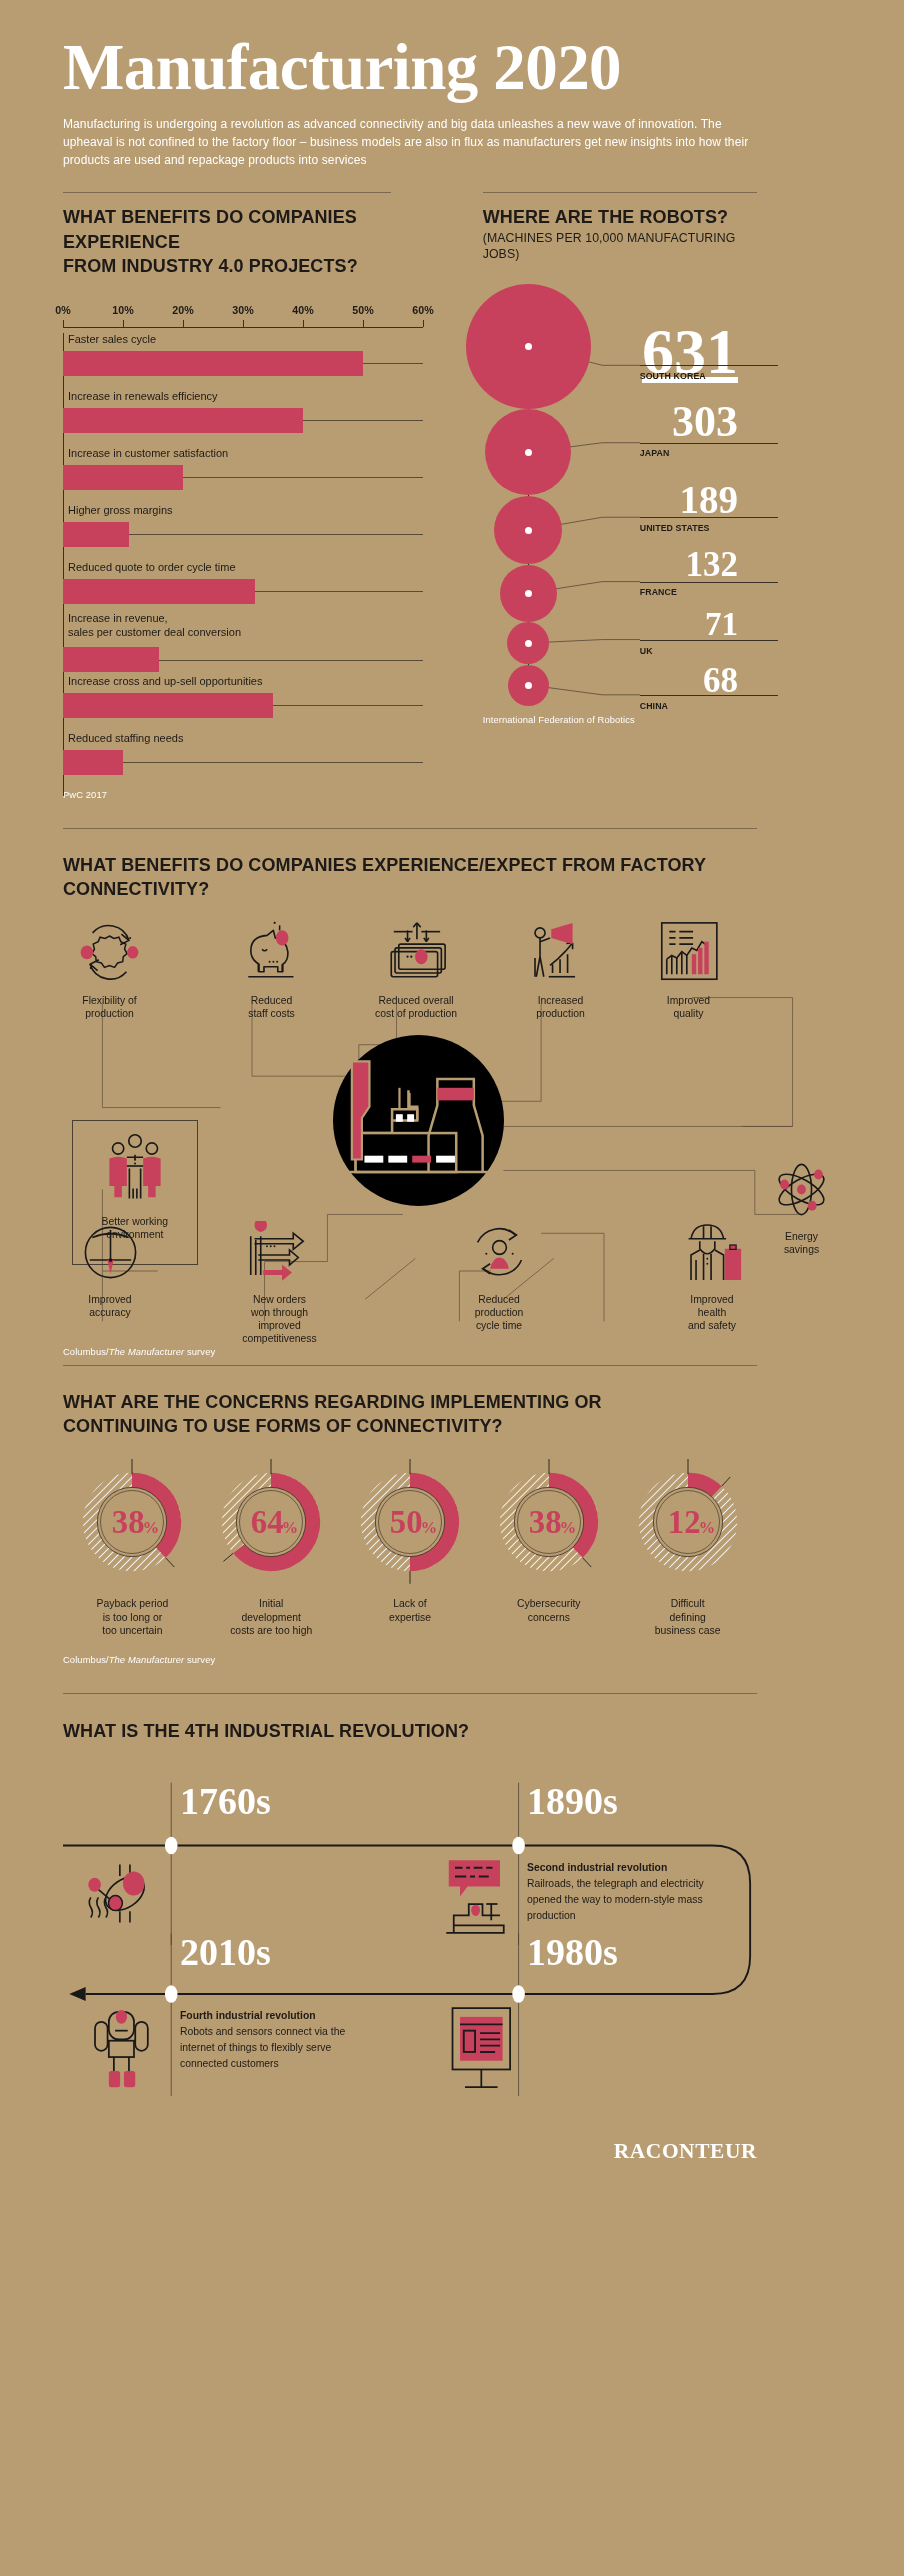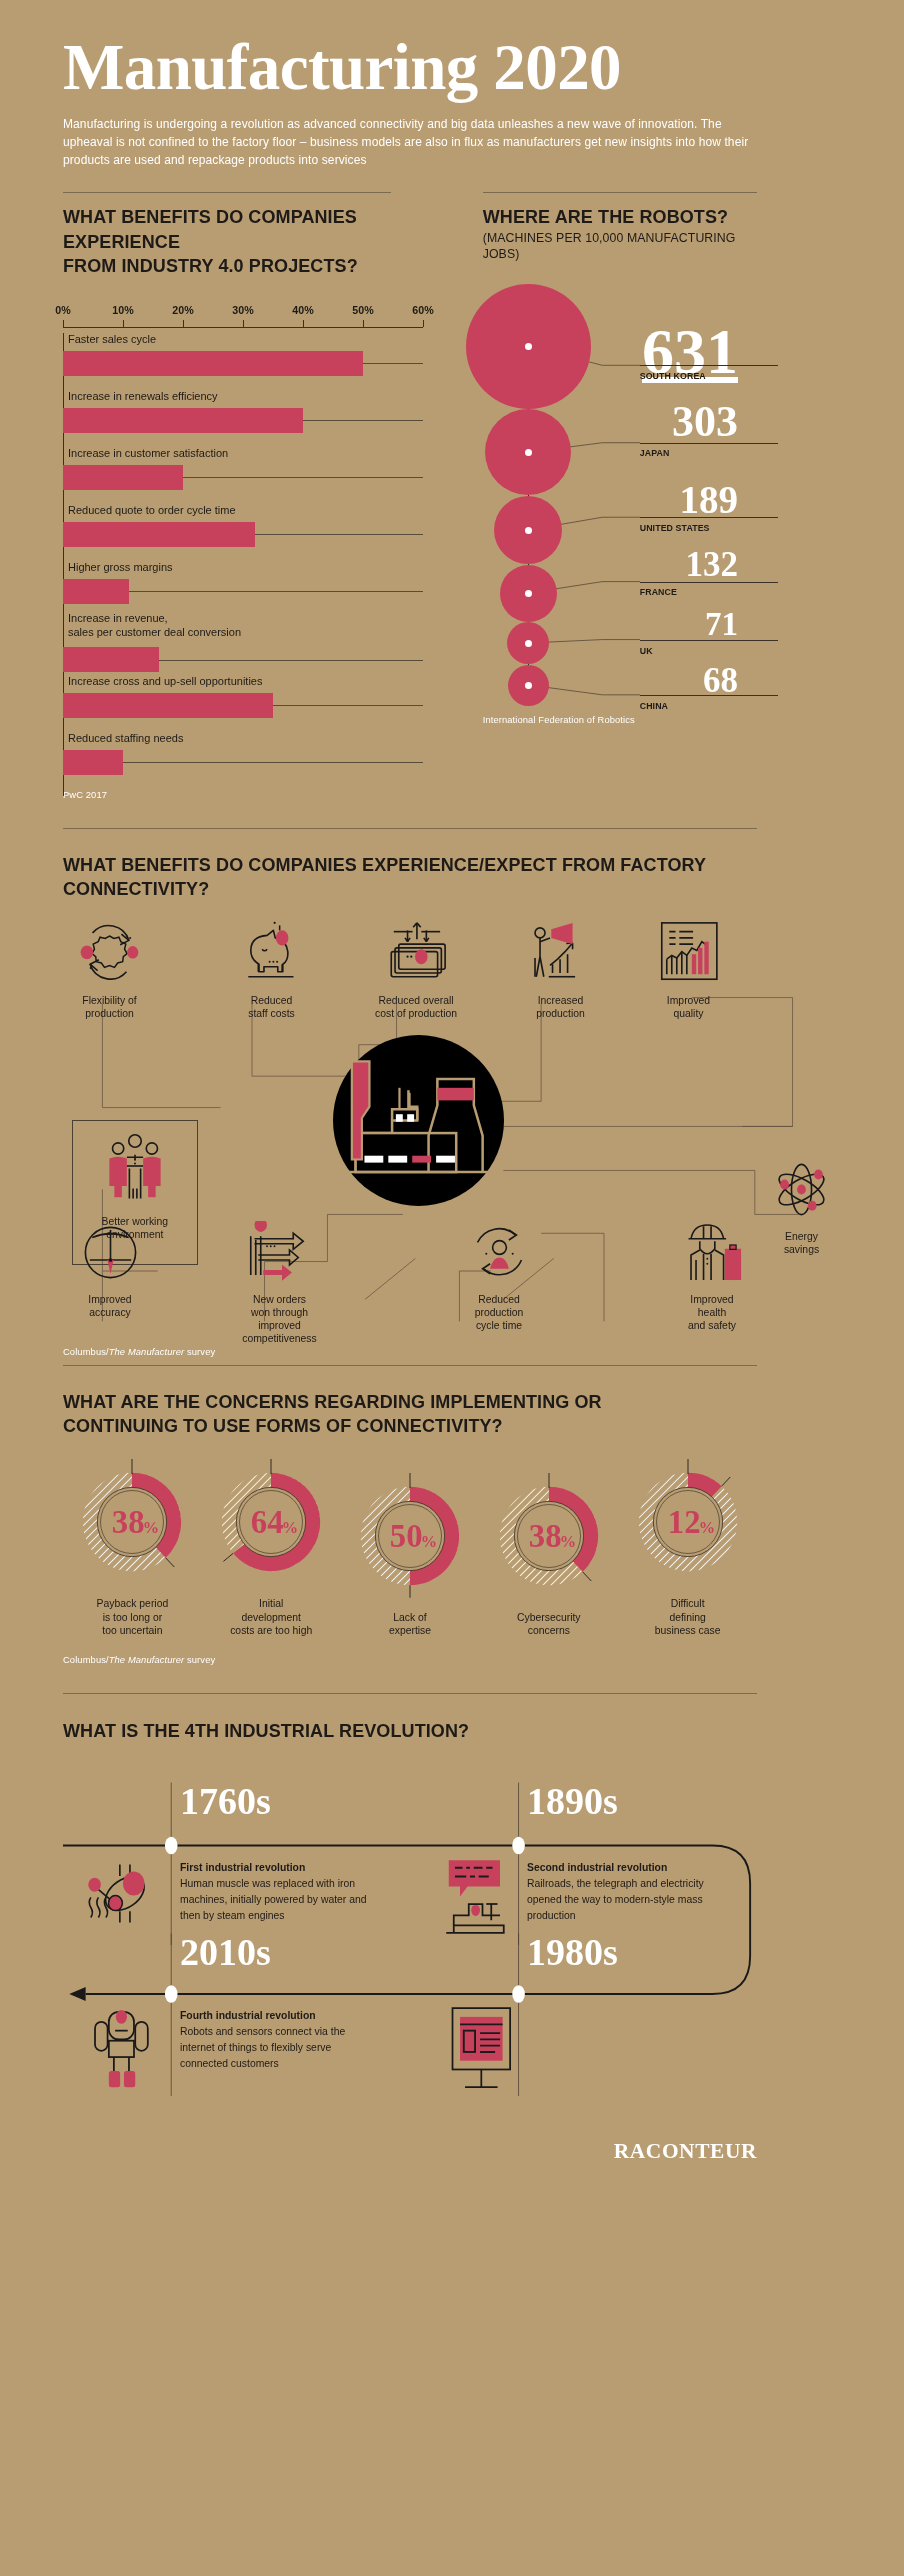--- a/index.html
+++ b/index.html
@@ -194,28 +194,28 @@
             <div class="cap">Increase in renewals efficiency</div>
             <div class="gline" style="top: 30px; width: 360px;"></div>
             <div class="bar" title="Increase in renewals efficiency: 40%" style="left: 0px; top: 17.6px; width: 240px; background: rgb(200, 65, 92);"></div>
           </div>
           <div class="bar-row">
             <div class="cap">Increase in customer satisfaction</div>
             <div class="gline" style="top: 30px; width: 360px;"></div>
             <div class="bar" title="Increase in customer satisfaction: 20%" style="left: 0px; top: 17.6px; width: 120px; background: rgb(200, 65, 92);"></div>
           </div>
           <div class="bar-row">
+            <div class="cap">Higher gross margins</div>
+            <div class="gline" style="top: 30px; width: 360px;"></div>
+            <div class="bar" title="Higher gross margins: 11%" style="left: 0px; top: 17.6px; width: 66px; background: rgb(200, 65, 92);"></div>
+          </div>
+          <div class="bar-row">
             <div class="cap">Reduced quote to order cycle time</div>
             <div class="gline" style="top: 30px; width: 360px;"></div>
             <div class="bar" title="Reduced quote to order cycle time: 32%" style="left: 0px; top: 17.6px; width: 192px; background: rgb(200, 65, 92);"></div>
-          </div>
-          <div class="bar-row">
-            <div class="cap">Higher gross margins</div>
-            <div class="gline" style="top: 30px; width: 360px;"></div>
-            <div class="bar" title="Higher gross margins: 11%" style="left: 0px; top: 17.6px; width: 66px; background: rgb(200, 65, 92);"></div>
           </div>
           <div class="bar-row">
             <div class="cap two">
               <div>Increase in revenue,</div>
               <div>sales per customer deal conversion</div>
             </div>
             <div class="gline" style="top: 42px; width: 360px;"></div>
             <div class="bar" title="Increase in revenue, sales per customer deal conversion: 16%" style="left: 0px; top: 29px; width: 96px; background: rgb(200, 65, 92);"></div>
           </div>
           <div class="bar-row">
@@ -595,21 +595,21 @@
 
     <div class="source" style="margin-top:-12.6px;"><span>Columbus/</span><i>The Manufacturer</i><span> survey</span></div>
   </div>
 
   <div class="rule" style="margin-top:21.4px;"></div>
 
   <div style="padding:0 63px; margin-top:24px;">
     <div class="sec-head">WHAT ARE THE CONCERNS REGARDING IMPLEMENTING OR</div>
     <div class="sec-head">CONTINUING TO USE FORMS OF CONNECTIVITY?</div>
 
-    <div class="donuts" id="donut-row" style="padding:0; margin-top:21.4px;align-items:flex-end;">
+    <div class="donuts" id="donut-row" style="padding:0; margin-top:21.4px;">
         <div class="donut-cell" title="Payback period is too long or too uncertain: 38%"><svg width="126" height="126" viewBox="0 0 200 200">
             <defs>
               <pattern id="hatch0" width="9" height="9" patternUnits="userSpaceOnUse" patternTransform="rotate(45)">
                 <line x1="0" y1="0" x2="0" y2="9" stroke="#ffffff" stroke-width="2.6"></line>
               </pattern>
             </defs>
             <circle cx="100" cy="100" r="78" fill="url(#hatch0)"></circle>
             <path d="M 100 100 L 100 22 A 78 78 0 0 1 153.39467426243772 156.85955293887008 Z" fill="#c8415c"></path>
             <circle cx="100" cy="100" r="55" fill="#b99d72" stroke="#3a3027" stroke-width="1.3"></circle>
             <circle cx="100" cy="100" r="50" fill="none" stroke="#3a3027" stroke-width="1"></circle>
@@ -720,24 +720,20 @@
         </g>
         <ellipse cx="172" cy="142" rx="10" ry="14" fill="#fff"></ellipse>
         <ellipse cx="724" cy="142" rx="10" ry="14" fill="#fff"></ellipse>
         <ellipse cx="172" cy="378" rx="10" ry="14" fill="#fff"></ellipse>
         <ellipse cx="724" cy="378" rx="10" ry="14" fill="#fff"></ellipse>
       </svg>
 
       <div style="position:absolute; left:117px; top:26.4px;">
         <div class="tl-era">1760s</div>
       </div>
-      <div style="position:absolute; left:117px; top:106px; width:201px;">
-        <div class="tl-h">First industrial revolution</div>
-        <div class="tl-b">Human muscle was replaced with iron machines, initially powered by water and then by steam engines</div>
-      </div>
       <svg style="position:absolute; left:19px; top:101px;" width="82" height="82" viewBox="0 0 130 130">
         <g fill="none" stroke="#191919" stroke-width="2.6">
           <path d="M60 12 l0 18 M76 12 l0 18"></path>
           <path d="M60 86 l0 18 M76 86 l0 18"></path>
           <ellipse cx="68" cy="58" rx="34" ry="22" transform="rotate(-35 68 58)"></ellipse>
           <path d="M22 48 l28 24"></path>
           <path d="M14 96 q5 -8 0 -16 q-5 -8 0 -16"></path>
           <path d="M26 96 q5 -8 0 -16 q-5 -8 0 -16"></path>
           <path d="M38 96 q5 -8 0 -16 q-5 -8 0 -16"></path>
         </g>

